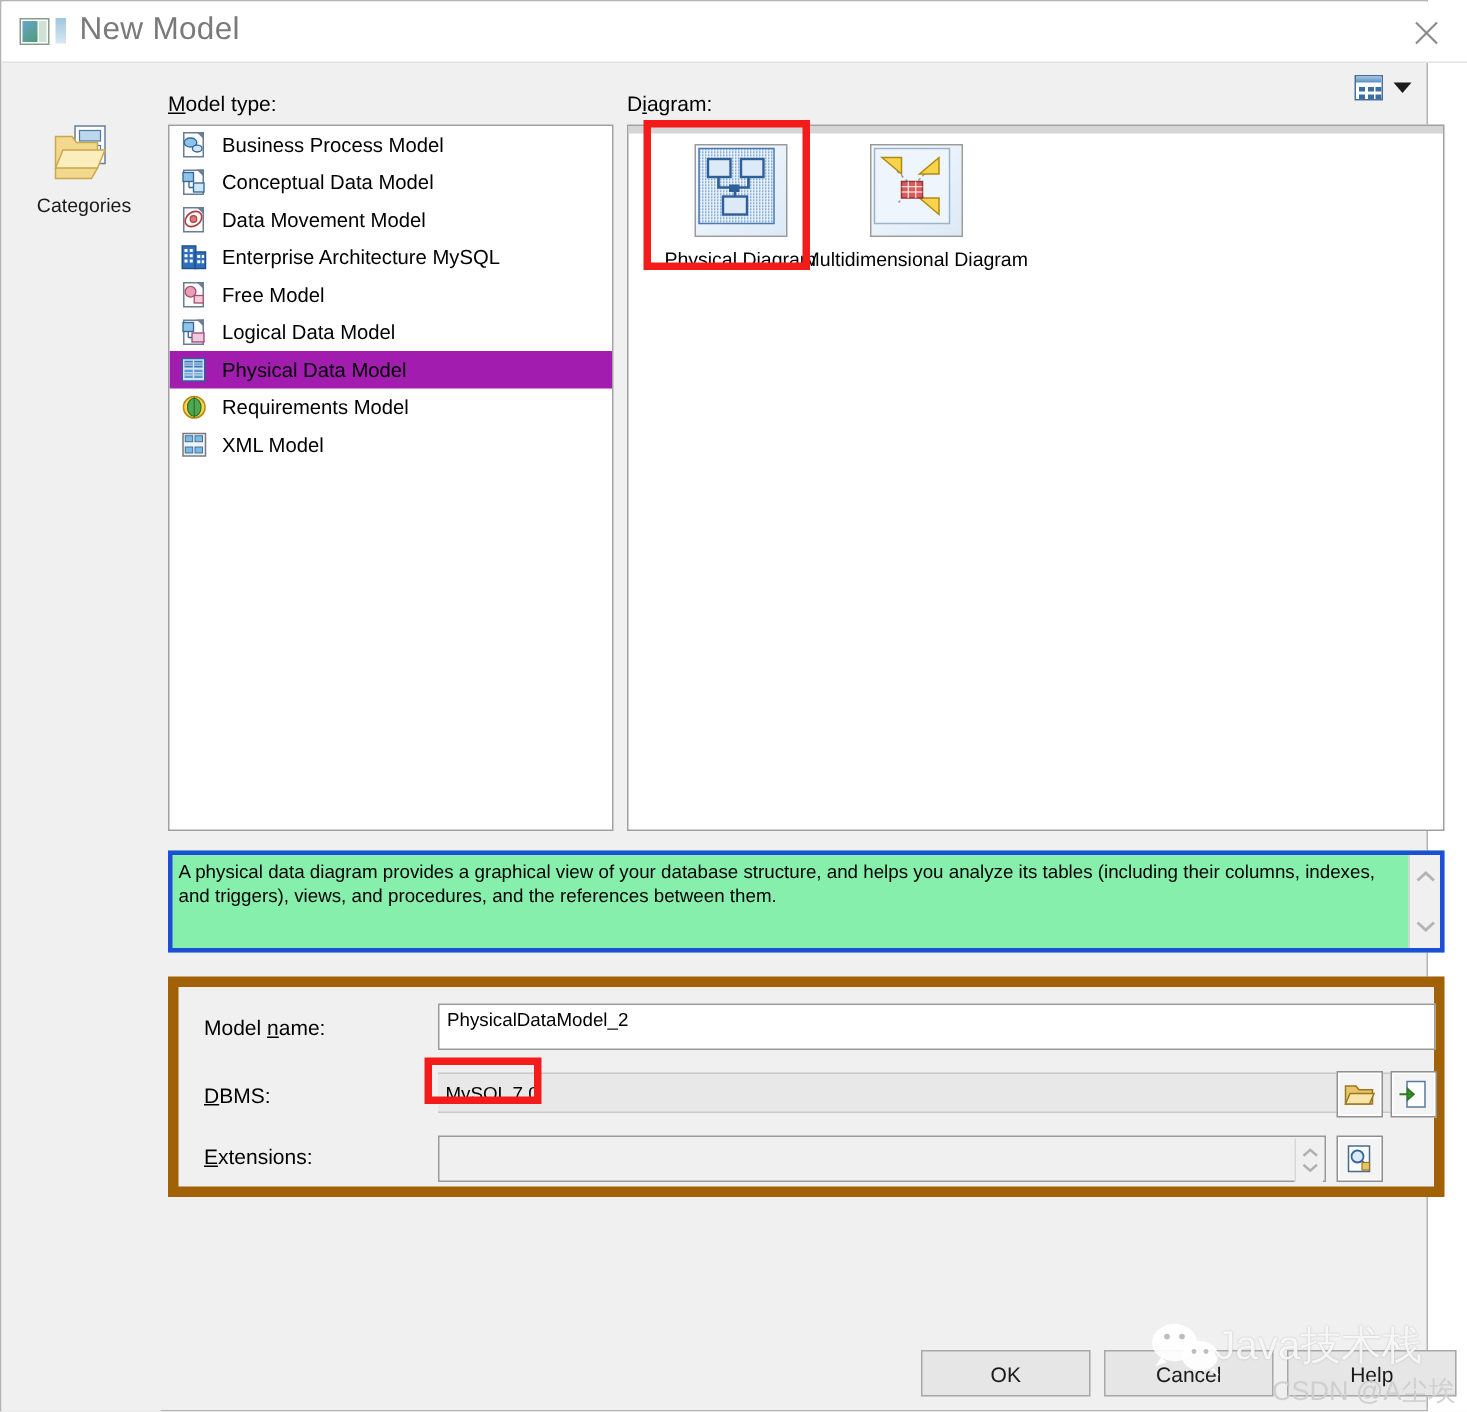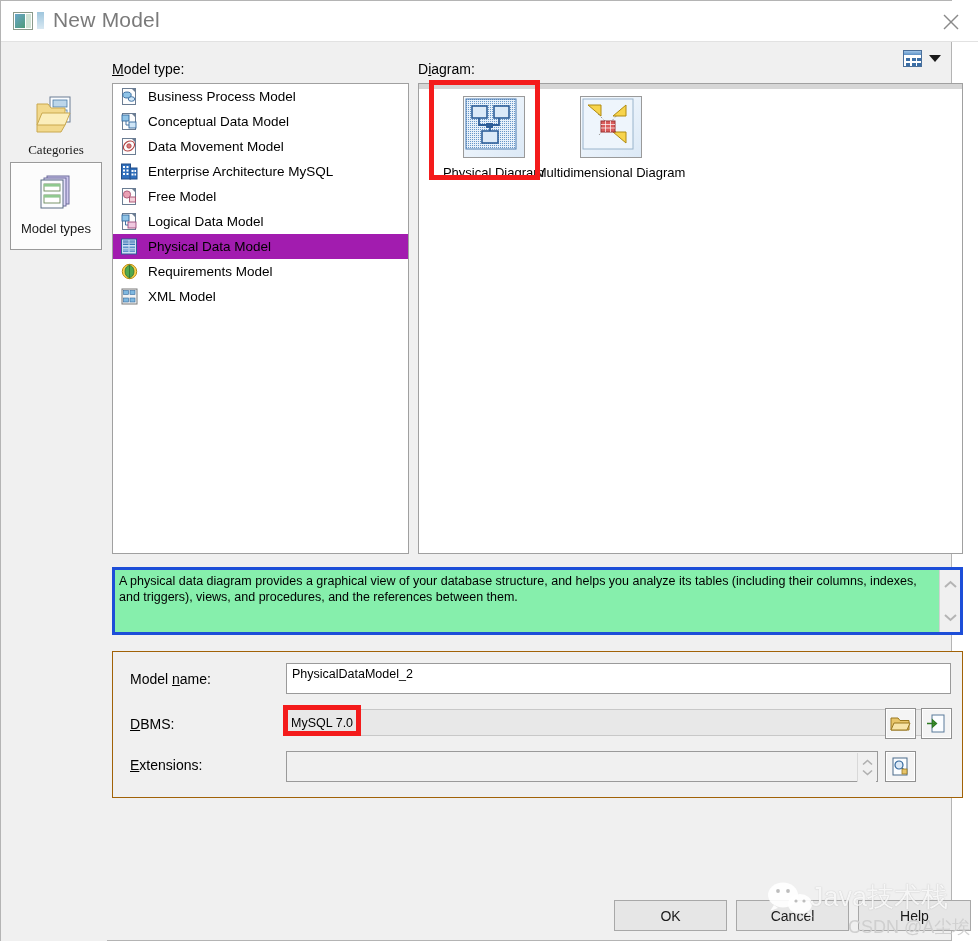--- a/index.html
+++ b/index.html
@@ -66,21 +66,21 @@
     display: flex; flex-direction: column;
     align-items: center; justify-content: flex-start;
     padding-top: 10px;
     cursor: pointer;
   }
   .rail-item.selected {
     background: #fcfcfc;
     border: 1px solid #9a9a9a;
     box-shadow: inset 0 1px 0 #ffffff;
   }
-  #rail-categories { top: 42px; font-family: Liberation Serif, serif; }
+  #rail-categories { top: 29px; }
   #rail-modeltypes { top: 120px; }
   .rail-label { font-size: 13px; color: #1a1a1a; margin-top: 6px; }
   .rail-icon { width: 46px; height: 42px; position: relative; }
 
   
   .fld-label { position: absolute; font-size: 14px; color: #000; }
   .u { text-decoration: underline; }
 
   #lbl-modeltype { left: 111px; top: 60px; }
   #lbl-diagram   { left: 417px; top: 60px; }
@@ -193,21 +193,21 @@
   }
   .chev { position: absolute; left: 4px; width: 13px; height: 9px; }
   .chev.up { top: 10px; }
   .chev.dn { bottom: 10px; }
 
   
   .groupbox {
     position: absolute; left: 111px; top: 650px;
     width: 851px; height: 147px;
     background: #f0f0f0;
-    border: 1px solid #a16207;
+    border: 7px solid #a16207;
   }
   .gb-label { position: absolute; font-size: 14px; color: #000; }
   #lbl-modelname  { left: 17px; top: 19px; }
   #lbl-dbms       { left: 17px; top: 64px; }
   #lbl-extensions { left: 17px; top: 105px; }
 
   .textinput {
     position: absolute;
     background: #ffffff;
     border: 1px solid #9a9a9a;
@@ -320,34 +320,20 @@
           <rect x="17" y="3" width="20" height="25" fill="#fbfdff" stroke="#6b7d93"></rect>
           <rect x="20" y="6" width="14" height="7" fill="#bcd6ea" stroke="#4a7ba6" stroke-width=".8"></rect>
           <rect x="20" y="16" width="14" height="8" fill="#ffffff" stroke="#4a7ba6" stroke-width=".8"></rect>
           <path d="M4 10 h11 l3 4 h14 v17 l-4 7 H4 z" fill="#f2d98d" stroke="#c9a84e"></path>
           <path d="M4 31 l5 -12 h28 l-5 12 z" fill="#fbeebc" stroke="#c9a84e"></path>
         </svg>
       </div>
       <div class="rail-label">Categories</div>
     </div>
 
-    <div class="rail-item selected" id="rail-modeltypes">
-      <div class="rail-icon">
-        <svg width="46" height="42" viewBox="0 0 46 42">
-          <rect x="14" y="3" width="22" height="28" fill="#cfc8ee" stroke="#6b6b9a"></rect>
-          <rect x="11" y="5" width="22" height="28" fill="#e0daf7" stroke="#6b6b9a"></rect>
-          <rect x="8" y="7" width="22" height="28" fill="#fbfdff" stroke="#5a6c84"></rect>
-          <rect x="11" y="11" width="16" height="7" fill="#ffffff" stroke="#6a8a5a" stroke-width=".9"></rect>
-          <rect x="11" y="11" width="16" height="2.6" fill="#8fc98f"></rect>
-          <rect x="11" y="22" width="16" height="8" fill="#ffffff" stroke="#6a8a5a" stroke-width=".9"></rect>
-          <rect x="11" y="22" width="16" height="2.6" fill="#8fc98f"></rect>
-        </svg>
-      </div>
-      <div class="rail-label">Model types</div>
-    </div>
   </div>
 
   <div class="fld-label" id="lbl-modeltype"><span class="u">M</span>odel type:</div>
   <div class="fld-label" id="lbl-diagram">D<span class="u">i</span>agram:</div>
 
   <div class="viewtoggle">
     <div class="vt-icon">
       <div class="vt-bar"></div>
       <div class="vt-cell" style="left:2px;  top:7px;"></div>
       <div class="vt-cell" style="left:7.5px;top:7px;"></div>

